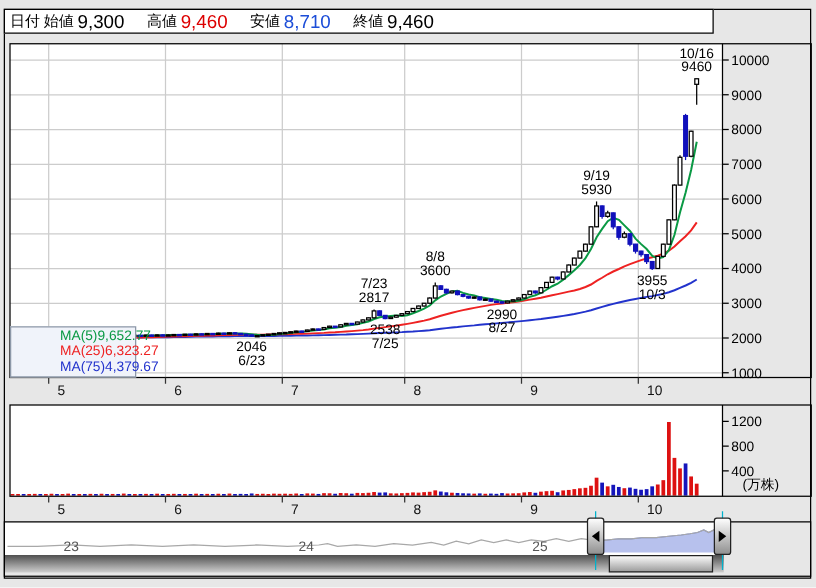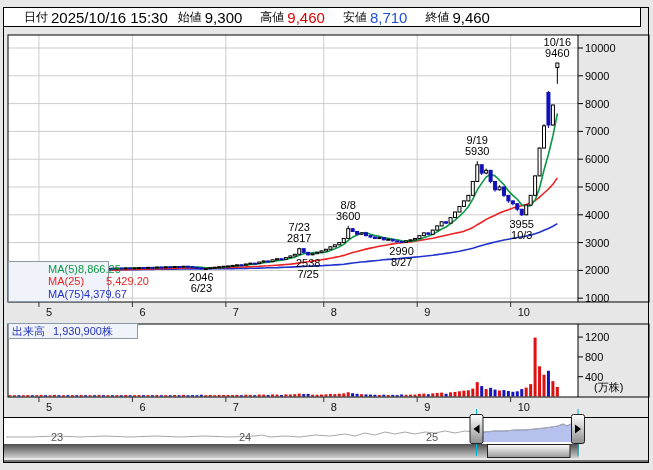--- a/index.html
+++ b/index.html
@@ -1,20 +1,20 @@
 <!DOCTYPE html>
 <html><head>
 <meta charset="utf-8">
 <style>
   html,body{margin:0;padding:0;background:#fff;}
   *{box-sizing:border-box;}
   .page{position:relative;width:653px;height:470px;background:#e7e7e7;font-family:"Liberation Sans",sans-serif;overflow:hidden;}
   .frame{position:absolute;left:3px;top:7px;width:646px;height:456px;border:1px solid #000;}
-  .header{position:absolute;left:3px;top:7px;width:638px;height:20px;background:#fff;border:1px solid #000;
-          display:flex;align-items:center;padding:0 20px;white-space:nowrap;}
+  .header{position:absolute;left:3px;top:7px;width:568px;height:20px;background:#fff;border:1px solid #000;
+          display:flex;align-items:center;padding:0 4px;white-space:nowrap;}
   .hlbl{font-size:12px;color:#000;margin-right:3px;}
   .hval{font-size:15px;font-weight:normal;color:#000;margin-right:18px;letter-spacing:0px;}
   .hdate{font-size:15px;font-weight:normal;margin-right:10px;}
   .hval.red{color:#dd0000;}
   .hval.green{color:#1d4ed8;}
   svg.canvas{position:absolute;left:0;top:0;}
   .ma-box{position:absolute;left:8px;top:261px;width:101px;height:41px;background:#f0f3fa;border:1px solid #8d98a8;
           font-size:11px;display:flex;flex-direction:column;justify-content:space-around;padding:1px 3px;}
   .ma-row{display:flex;justify-content:space-between;line-height:12px;padding-left:36px;}
   .vol-box{position:absolute;left:8px;top:323px;width:130px;height:16px;background:#f0f3fa;border:1px solid #8d98a8;
@@ -551,43 +551,38 @@
       <rect x="571.5" y="414.5" width="13" height="29" rx="2" fill="url(#handleGrad)" stroke="#222"></rect>
       <polygon points="581,429 575,424.5 575,433.5" fill="#000"></polygon>
       <rect x="8" y="35" width="570" height="267" fill="transparent"></rect>
       <rect x="8" y="324" width="570" height="73" fill="transparent"></rect>
     </svg>
 
   <div class="frame"></div>
 
   <div class="header">
     <span class="hlbl">日付</span>
-    <span class="hval hdate">2025/10/16 15:30</span>
     <span class="hlbl">始値</span>
     <span class="hval">9,300</span>
     <span class="hlbl">高値</span>
     <span class="hval red">9,460</span>
     <span class="hlbl">安値</span>
     <span class="hval green">8,710</span>
     <span class="hlbl">終値</span>
     <span class="hval">9,460</span>
   </div>
 
   <div class="ma-box">
     <div class="ma-row" style="color: rgb(10, 153, 68);">
       <span>MA(5)</span>
-      <span>8,866.25</span>
+      <span>9,652.77</span>
     </div>
-    <div class="ma-row" style="color: rgb(238, 34, 34); gap: 22px;">
+    <div class="ma-row" style="color: rgb(238, 34, 34);">
       <span>MA(25)</span>
-      <span>5,429.20</span>
+      <span>6,323.27</span>
     </div>
     <div class="ma-row" style="color: rgb(34, 51, 204); align-items: center;">
       <span>MA(75)</span>
       <span>4,379.67</span>
     </div>
   </div>
 
-  <div class="vol-box">
-    <span>出来高</span>
-    <span>1,930,900株</span>
-  </div>
 </div>
 
 </body></html>

